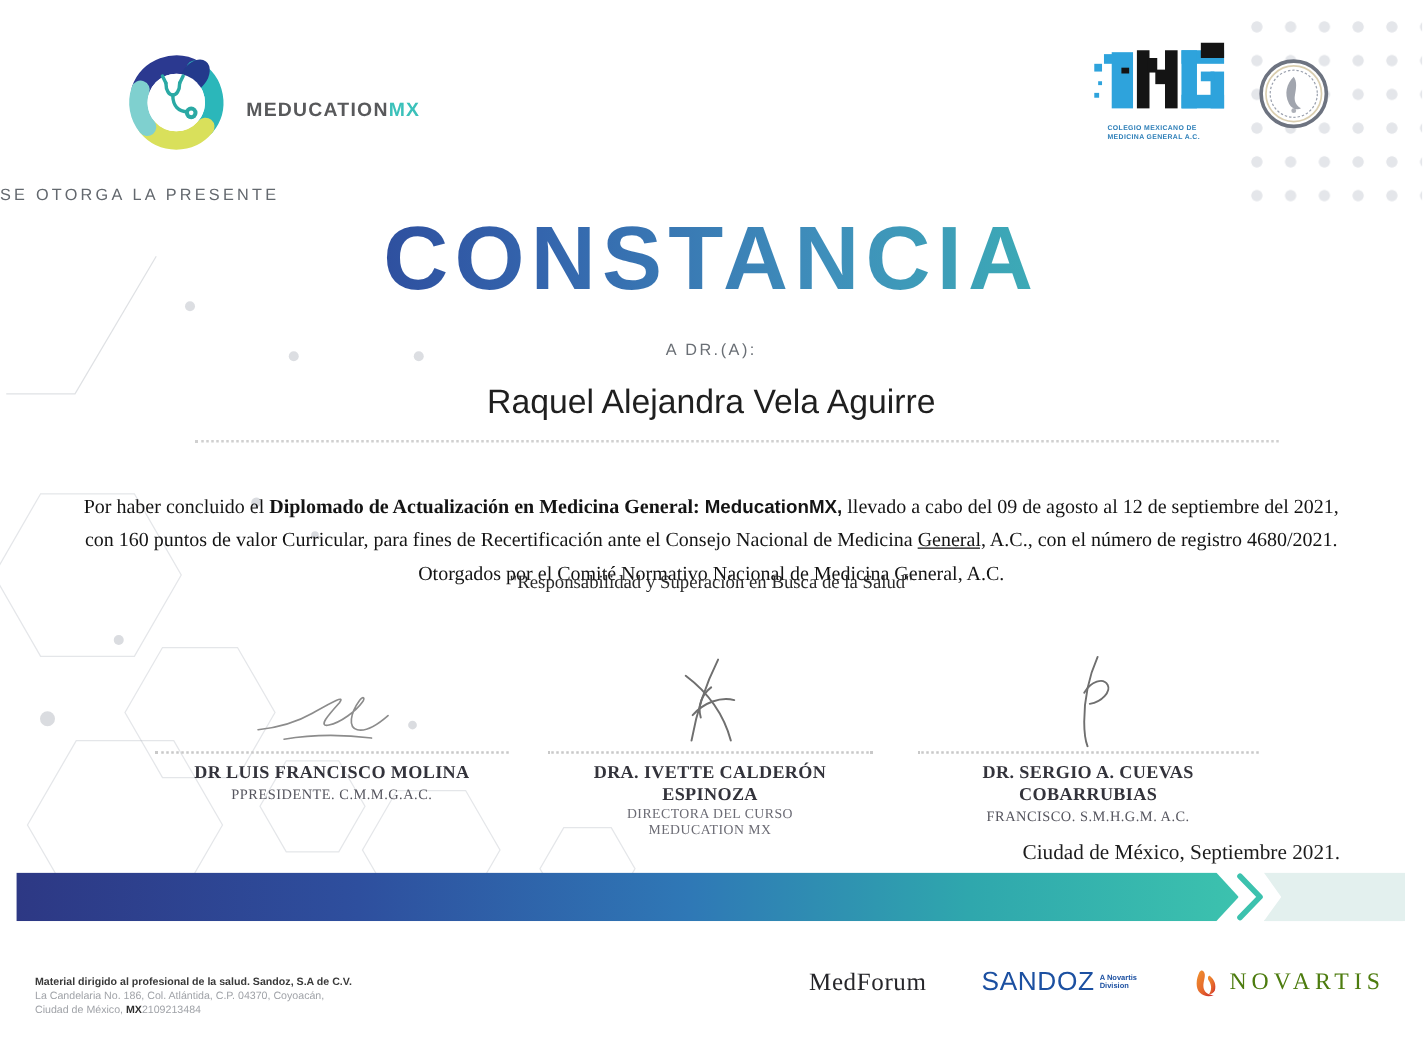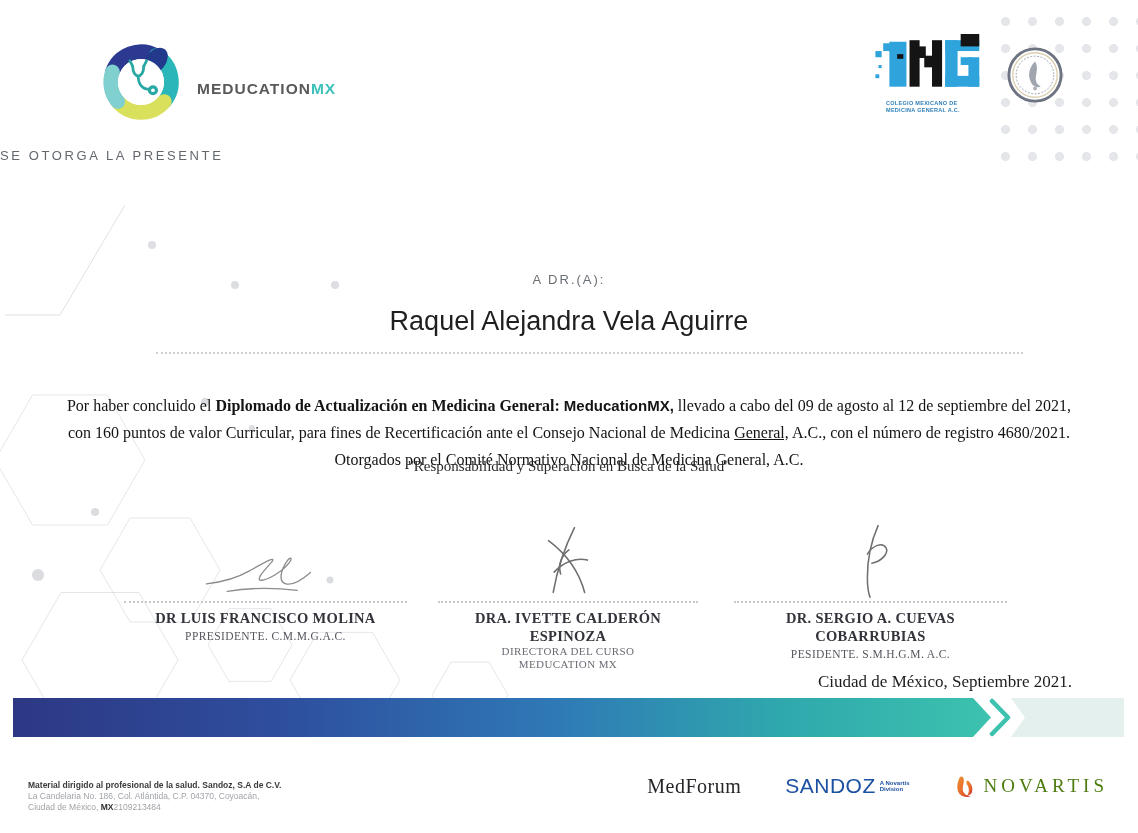--- a/index.html
+++ b/index.html
@@ -162,20 +162,21 @@
     <svg class="seal" width="58" height="58" viewBox="0 0 60 60">
       <circle cx="30" cy="30" r="27" fill="#ffffff" stroke="#6d7380" stroke-width="3"></circle>
       <circle cx="30" cy="30" r="23" fill="none" stroke="#cbb98e" stroke-width="1.4" opacity="0.7"></circle>
       <circle cx="30" cy="30" r="19.5" fill="none" stroke="#9aa0ad" stroke-width="1" stroke-dasharray="2 1.6"></circle>
       <path d="M30 16 C24 22 22 30 26 38 C28 42 33 44 36 42 C32 40 30 36 31 31 C32 26 33 20 30 16 Z" fill="#8a8f9a" opacity="0.8"></path>
       <circle cx="30" cy="44" r="2" fill="#8a8f9a" opacity="0.7"></circle>
     </svg>
   </div>
 
   <div class="abs pretitle">SE OTORGA LA PRESENTE</div>
+  <div class="abs big-title">CONSTANCIA</div>
   <div class="abs recipient-label">A DR.(A):</div>
   <div class="abs recipient-name">Raquel Alejandra Vela Aguirre</div>
   <div class="abs name-rule"></div>
 
   <p class="abs body-par"><span>Por haber concluido el </span><span class="b-serif">Diplomado de Actualización en Medicina General: </span><span class="b-sans">MeducationMX,</span><span> llevado a cabo del 09 de agosto al 12 de septiembre del 2021, con 160 puntos de valor Curricular, para fines de Recertificación ante el Consejo Nacional de Medicina </span><span class="u">General,</span><span> A.C., con el número de registro 4680/2021. Otorgados por el Comité Normativo Nacional de Medicina General, A.C.</span></p>
 
   <div class="abs quote">"Responsabilidad y Superación en Busca de la Salud"</div>
 
   <div class="sig" style="left:118px;width:295px;">
     <div class="sig-script">
@@ -214,21 +215,21 @@
       <svg width="55" height="76" viewBox="0 0 55 85">
         <g fill="none" stroke="#6f6f6f" stroke-width="1.7" stroke-linecap="round">
           <path d="M36 4 C28 22 24 44 24 62 C24 72 25 79 27 84"></path>
           <path d="M24 36 C30 26 41 22 45 29 C48 35 40 44 29 46"></path>
         </g>
       </svg>
     </div>
     <div class="sig-rule"></div>
     <div class="sig-name">DR. SERGIO A. CUEVAS</div>
     <div class="sig-name">COBARRUBIAS</div>
-    <div class="sig-title">PESIDENTE. S.M.H.G.M. A.C.</div>
+    <div class="sig-title">FRANCISCO. S.M.H.G.M. A.C.</div>
   </div>
 
   <div class="abs date-line">Ciudad de México, Septiembre 2021.</div>
 
   <div class="abs bar-wrap">
     <div class="bar-main"></div>
     <svg class="bar-chevron" viewBox="0 0 26 39">
       <path d="M5 3 L21 19.5 L5 36" fill="none" stroke="#3cc2ae" stroke-width="4.5" stroke-linecap="round" stroke-linejoin="round"></path>
     </svg>
     <div class="bar-pale"></div>

